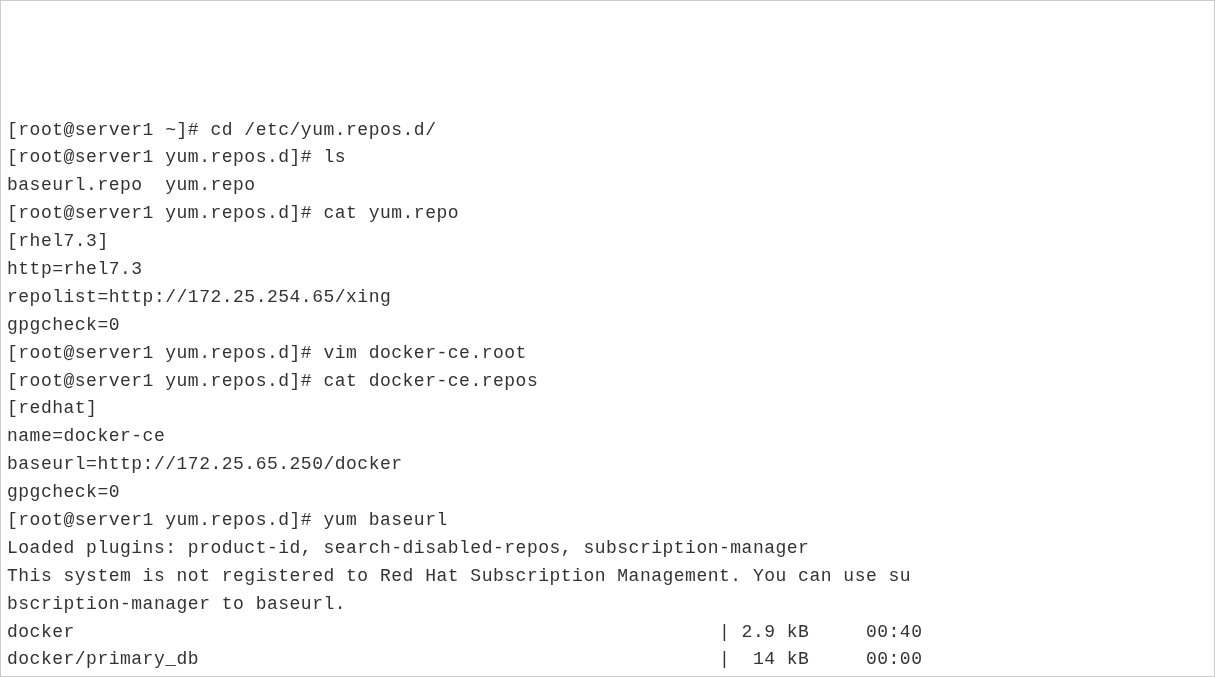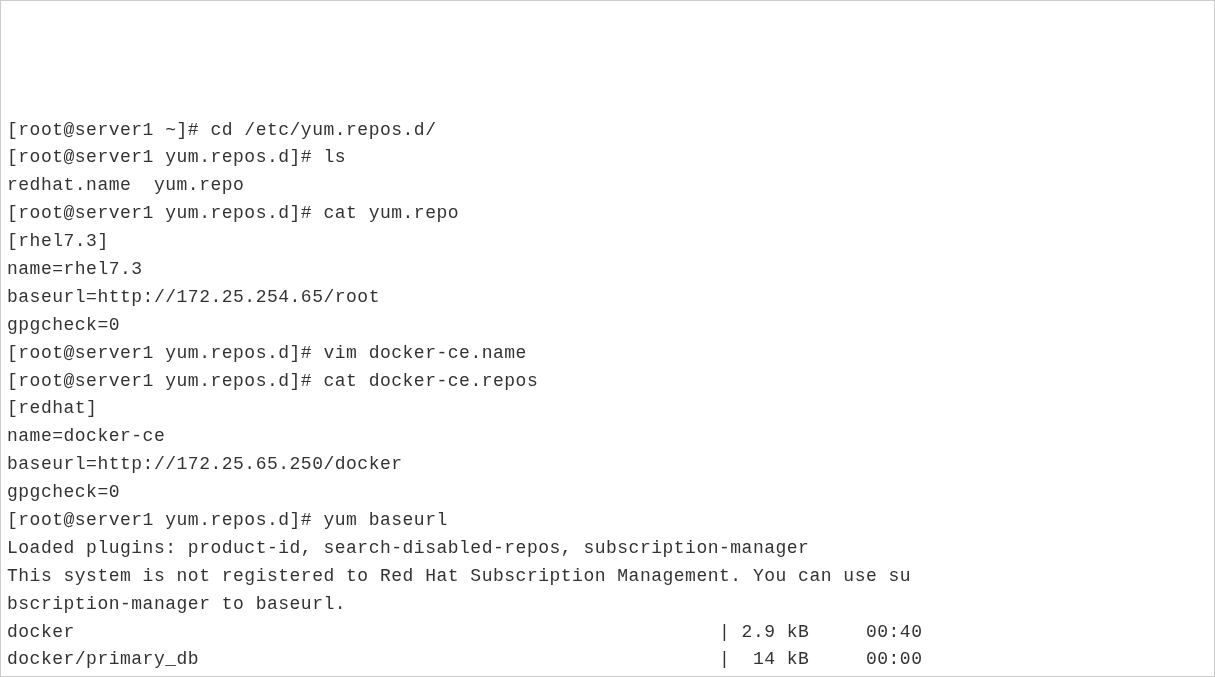--- a/index.html
+++ b/index.html
@@ -26,27 +26,27 @@
       margin-top: 43px;
     }
   </style>
 </head>
 <body>
 
 
 
 <div class="terminal"><span class="terminal-line"><span>[root@server1 ~]# </span><span>cd /etc/yum.repos.d/</span></span>
 <span class="terminal-line"><span>[root@server1 yum.repos.d]# </span><span>ls</span></span>
-<span class="terminal-line">redhat.name  yum.repo</span>
+<span class="terminal-line">baseurl.repo  yum.repo</span>
 <span class="terminal-line"><span>[root@server1 yum.repos.d]# </span><span>cat yum.repo</span></span>
 <span class="terminal-line">[rhel7.3]</span>
-<span class="terminal-line">name=rhel7.3</span>
-<span class="terminal-line">baseurl=http://172.25.254.65/root</span>
+<span class="terminal-line">http=rhel7.3</span>
+<span class="terminal-line">repolist=http://172.25.254.65/xing</span>
 <span class="terminal-line">gpgcheck=0</span>
-<span class="terminal-line"><span>[root@server1 yum.repos.d]# </span><span>vim docker-ce.name</span></span>
+<span class="terminal-line"><span>[root@server1 yum.repos.d]# </span><span>vim docker-ce.root</span></span>
 <span class="terminal-line"><span>[root@server1 yum.repos.d]# </span><span>cat docker-ce.repos</span></span>
 <span class="terminal-line">[redhat]</span>
 <span class="terminal-line">name=docker-ce</span>
 <span class="terminal-line">baseurl=http://172.25.65.250/docker</span>
 <span class="terminal-line">gpgcheck=0</span>
 <span class="terminal-line"><span>[root@server1 yum.repos.d]# </span><span>yum baseurl</span></span>
 <span class="terminal-line">Loaded plugins: product-id, search-disabled-repos, subscription-manager</span>
 <span class="terminal-line">This system is not registered to Red Hat Subscription Management. You can use su</span>
 <span class="terminal-line">bscription-manager to baseurl.</span>
 <span class="terminal-line">docker                                                         | 2.9 kB     00:40</span>

